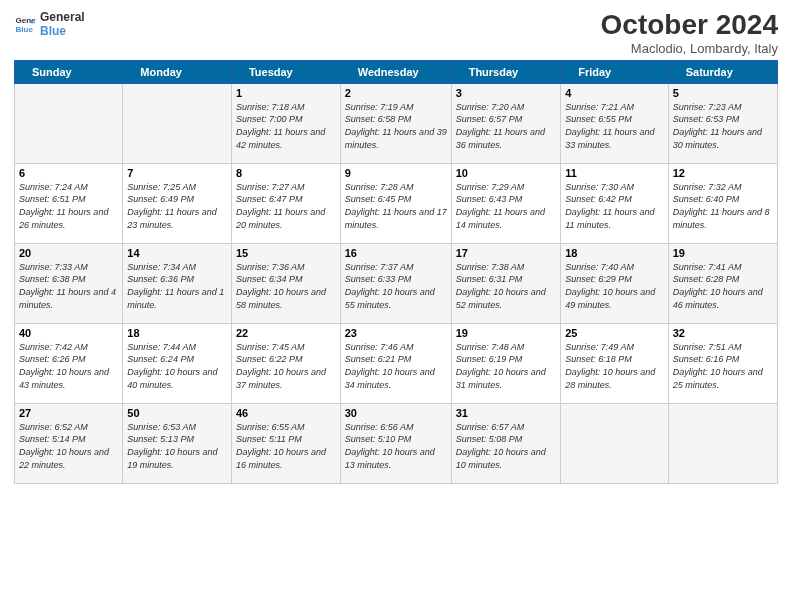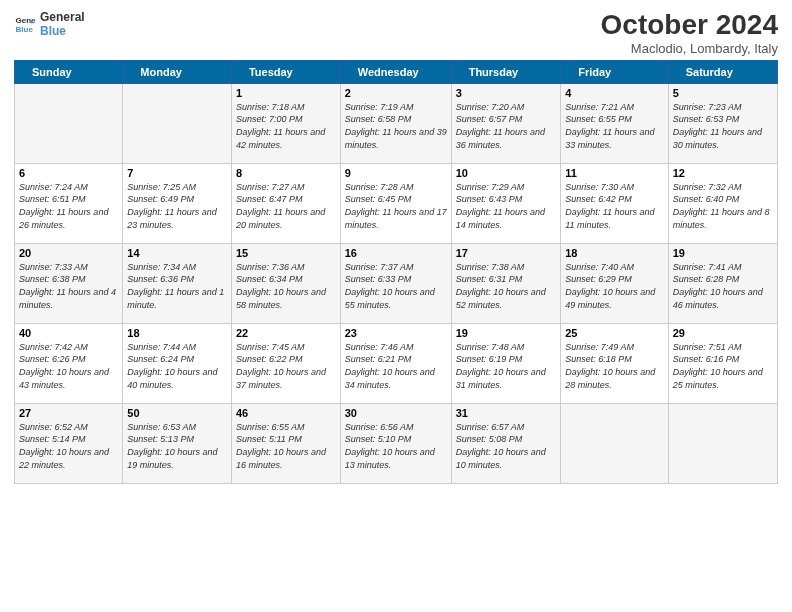--- a/index.html
+++ b/index.html
@@ -223,21 +223,21 @@
           </td>
           <td>
             <span class="day-num">19</span>
             <div class="day-info">Sunrise: 7:48 AM<br>Sunset: 6:19 PM<br>Daylight: 10 hours and 31 minutes.</div>
           </td>
           <td>
             <span class="day-num">25</span>
             <div class="day-info">Sunrise: 7:49 AM<br>Sunset: 6:18 PM<br>Daylight: 10 hours and 28 minutes.</div>
           </td>
           <td>
-            <span class="day-num">29</span>
+            <span class="day-num">32</span>
             <div class="day-info">Sunrise: 7:51 AM<br>Sunset: 6:16 PM<br>Daylight: 10 hours and 25 minutes.</div>
           </td>
         </tr>
         <tr>
           <td>
             <span class="day-num">27</span>
             <div class="day-info">Sunrise: 6:52 AM<br>Sunset: 5:14 PM<br>Daylight: 10 hours and 22 minutes.</div>
           </td>
           <td>
             <span class="day-num">50</span>

